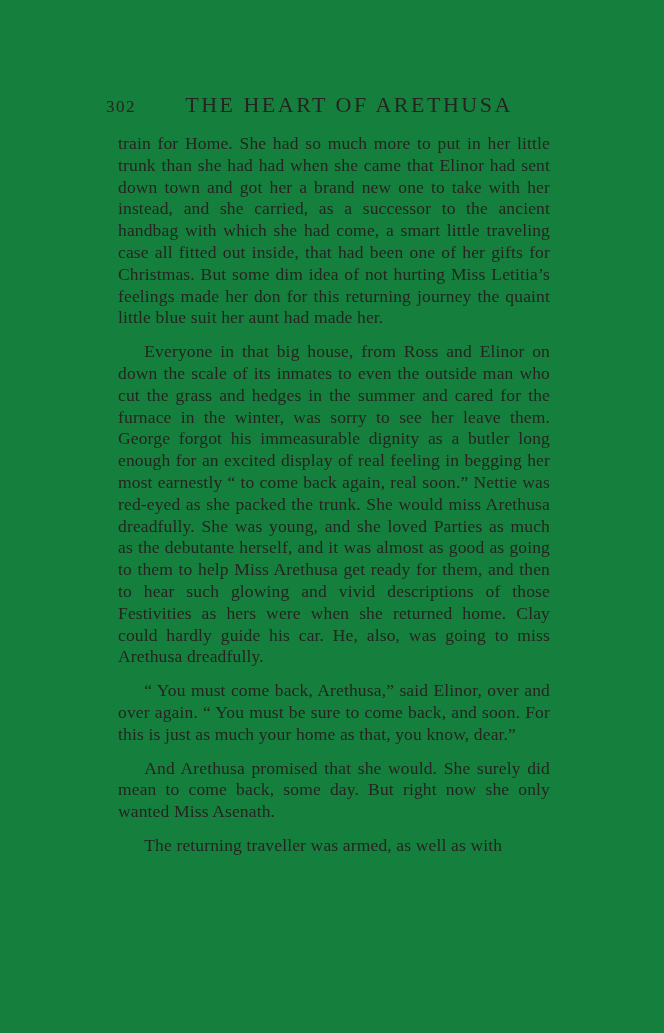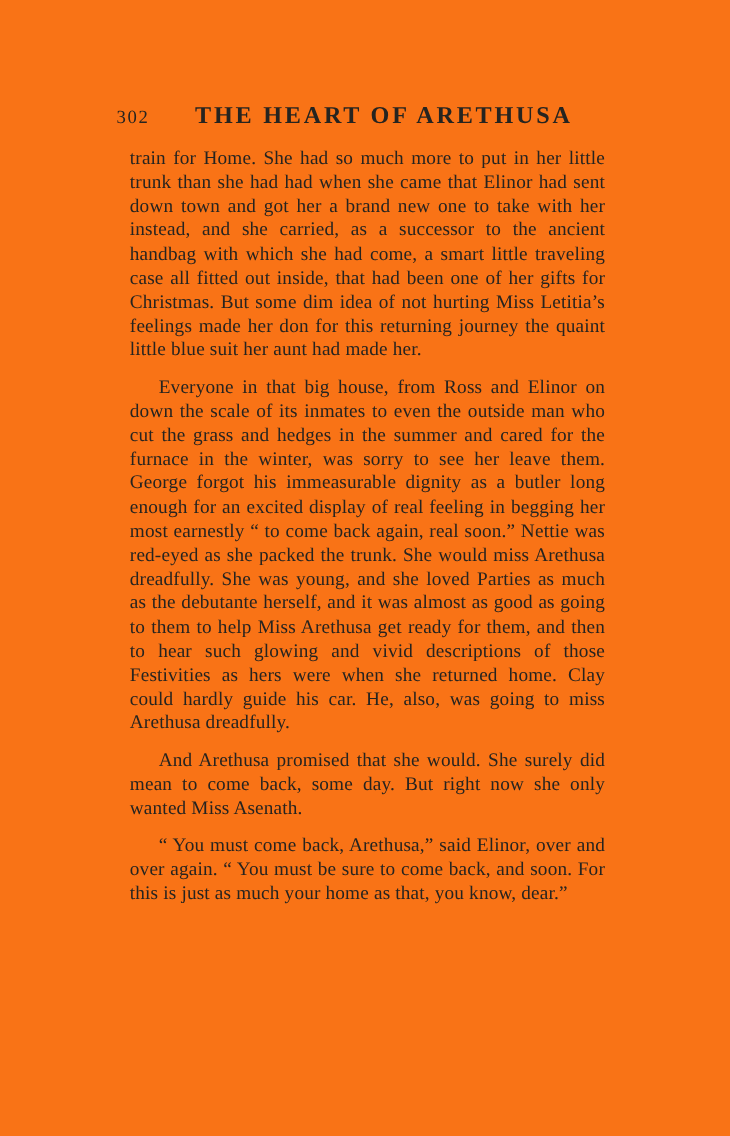--- a/index.html
+++ b/index.html
@@ -6,41 +6,41 @@
     margin: 0;
     padding: 0;
     background: #e8e6e1;
   }
   .page {
     position: relative;
     width: 664px;
     height: 1033px;
     box-sizing: border-box;
     margin: 0 auto;
-    background: #f97316;
+    background: #15803d;
     color: #262420;
     font-family: "Liberation Serif", "DejaVu Serif", serif;
     padding: 92px 102px 0 106px;
     overflow: hidden;
   }
   .header {
     display: flex;
     align-items: baseline;
     margin-bottom: 15px;
   }
   .page-number {
     font-size: 17px;
     letter-spacing: 1.5px;
   }
   .running-title {
     flex: 1;
     text-align: center;
     font-size: 22px;
     letter-spacing: 2.5px;
-    font-weight: 700;
+    font-weight: 400;
     white-space: nowrap;
   }
   .body-text p {
     margin: 12px;
     font-size: 17.5px;
     line-height: 21.8px;
     text-align: justify;
     letter-spacing: 0.15px;
   }
   .body-text p.indent {
@@ -52,16 +52,17 @@
 <body>
 
 <div class="page">
   <div class="header">
     <span class="page-number">302</span>
     <span class="running-title">THE HEART OF ARETHUSA</span>
   </div>
   <div class="body-text">
     <p>train for Home.  She had so much more to put in her little trunk than she had had when she came that Elinor had sent down town and got her a brand new one to take with her instead, and she carried, as a successor to the ancient handbag with which she had come, a smart little traveling case all fitted out inside, that had been one of her gifts for Christmas.  But some dim idea of not hurting Miss Letitia’s feelings made her don for this returning journey the quaint little blue suit her aunt had made her.</p>
     <p class="indent">Everyone in that big house, from Ross and Elinor on down the scale of its inmates to even the outside man who cut the grass and hedges in the summer and cared for the furnace in the winter, was sorry to see her leave them.  George forgot his immeasurable dignity as a butler long enough for an excited display of real feeling in begging her most earnestly “ to come back again, real soon.”  Nettie was red-eyed as she packed the trunk.  She would miss Arethusa dreadfully.  She was young, and she loved Parties as much as the debutante herself, and it was almost as good as going to them to help Miss Arethusa get ready for them, and then to hear such glowing and vivid descriptions of those Festivities as hers were when she returned home.  Clay could hardly guide his car.  He, also, was going to miss Arethusa dreadfully.</p>
+    <p class="indent">“ You must come back, Arethusa,” said Elinor, over and over again.  “ You must be sure to come back, and soon.  For this is just as much your home as that, you know, dear.”</p>
     <p class="indent">And Arethusa promised that she would.  She surely did mean to come back, some day.  But right now she only wanted Miss Asenath.</p>
-    <p class="indent">“ You must come back, Arethusa,” said Elinor, over and over again.  “ You must be sure to come back, and soon.  For this is just as much your home as that, you know, dear.”</p>
+    <p class="indent">The returning traveller was armed, as well as with</p>
   </div>
 </div>
 
 </body></html>

